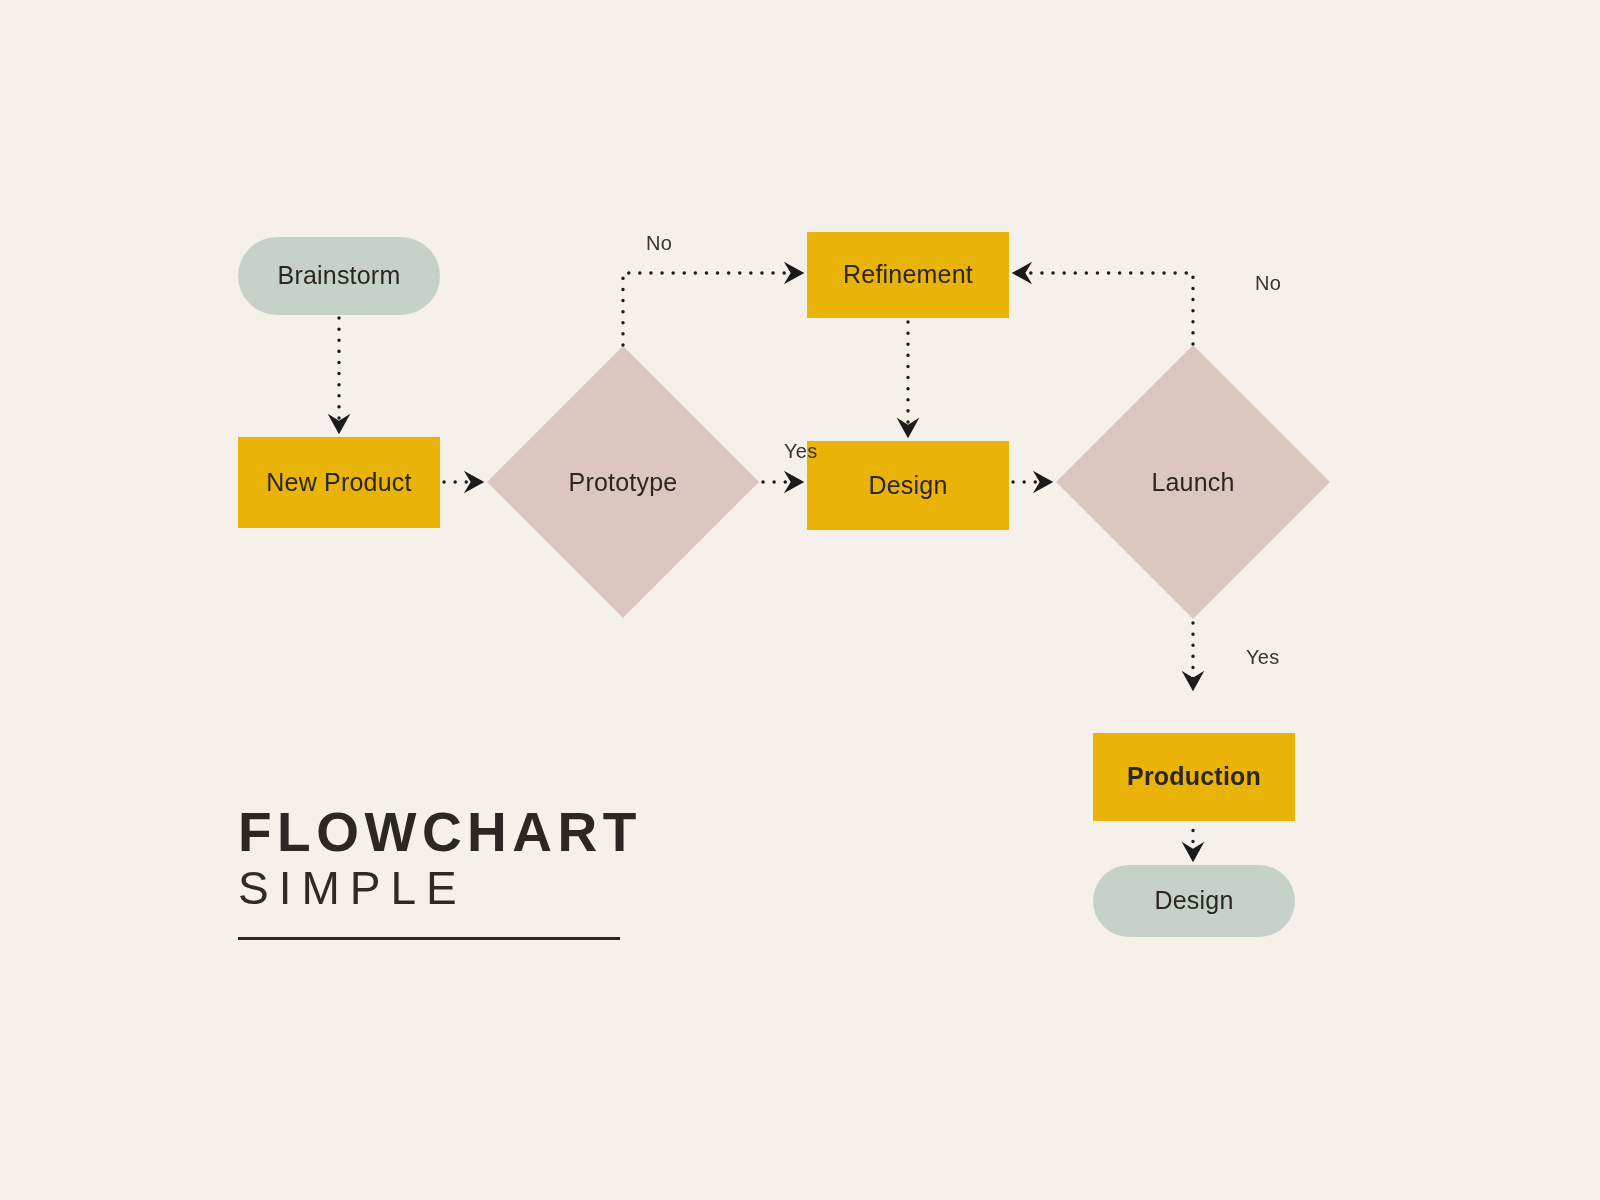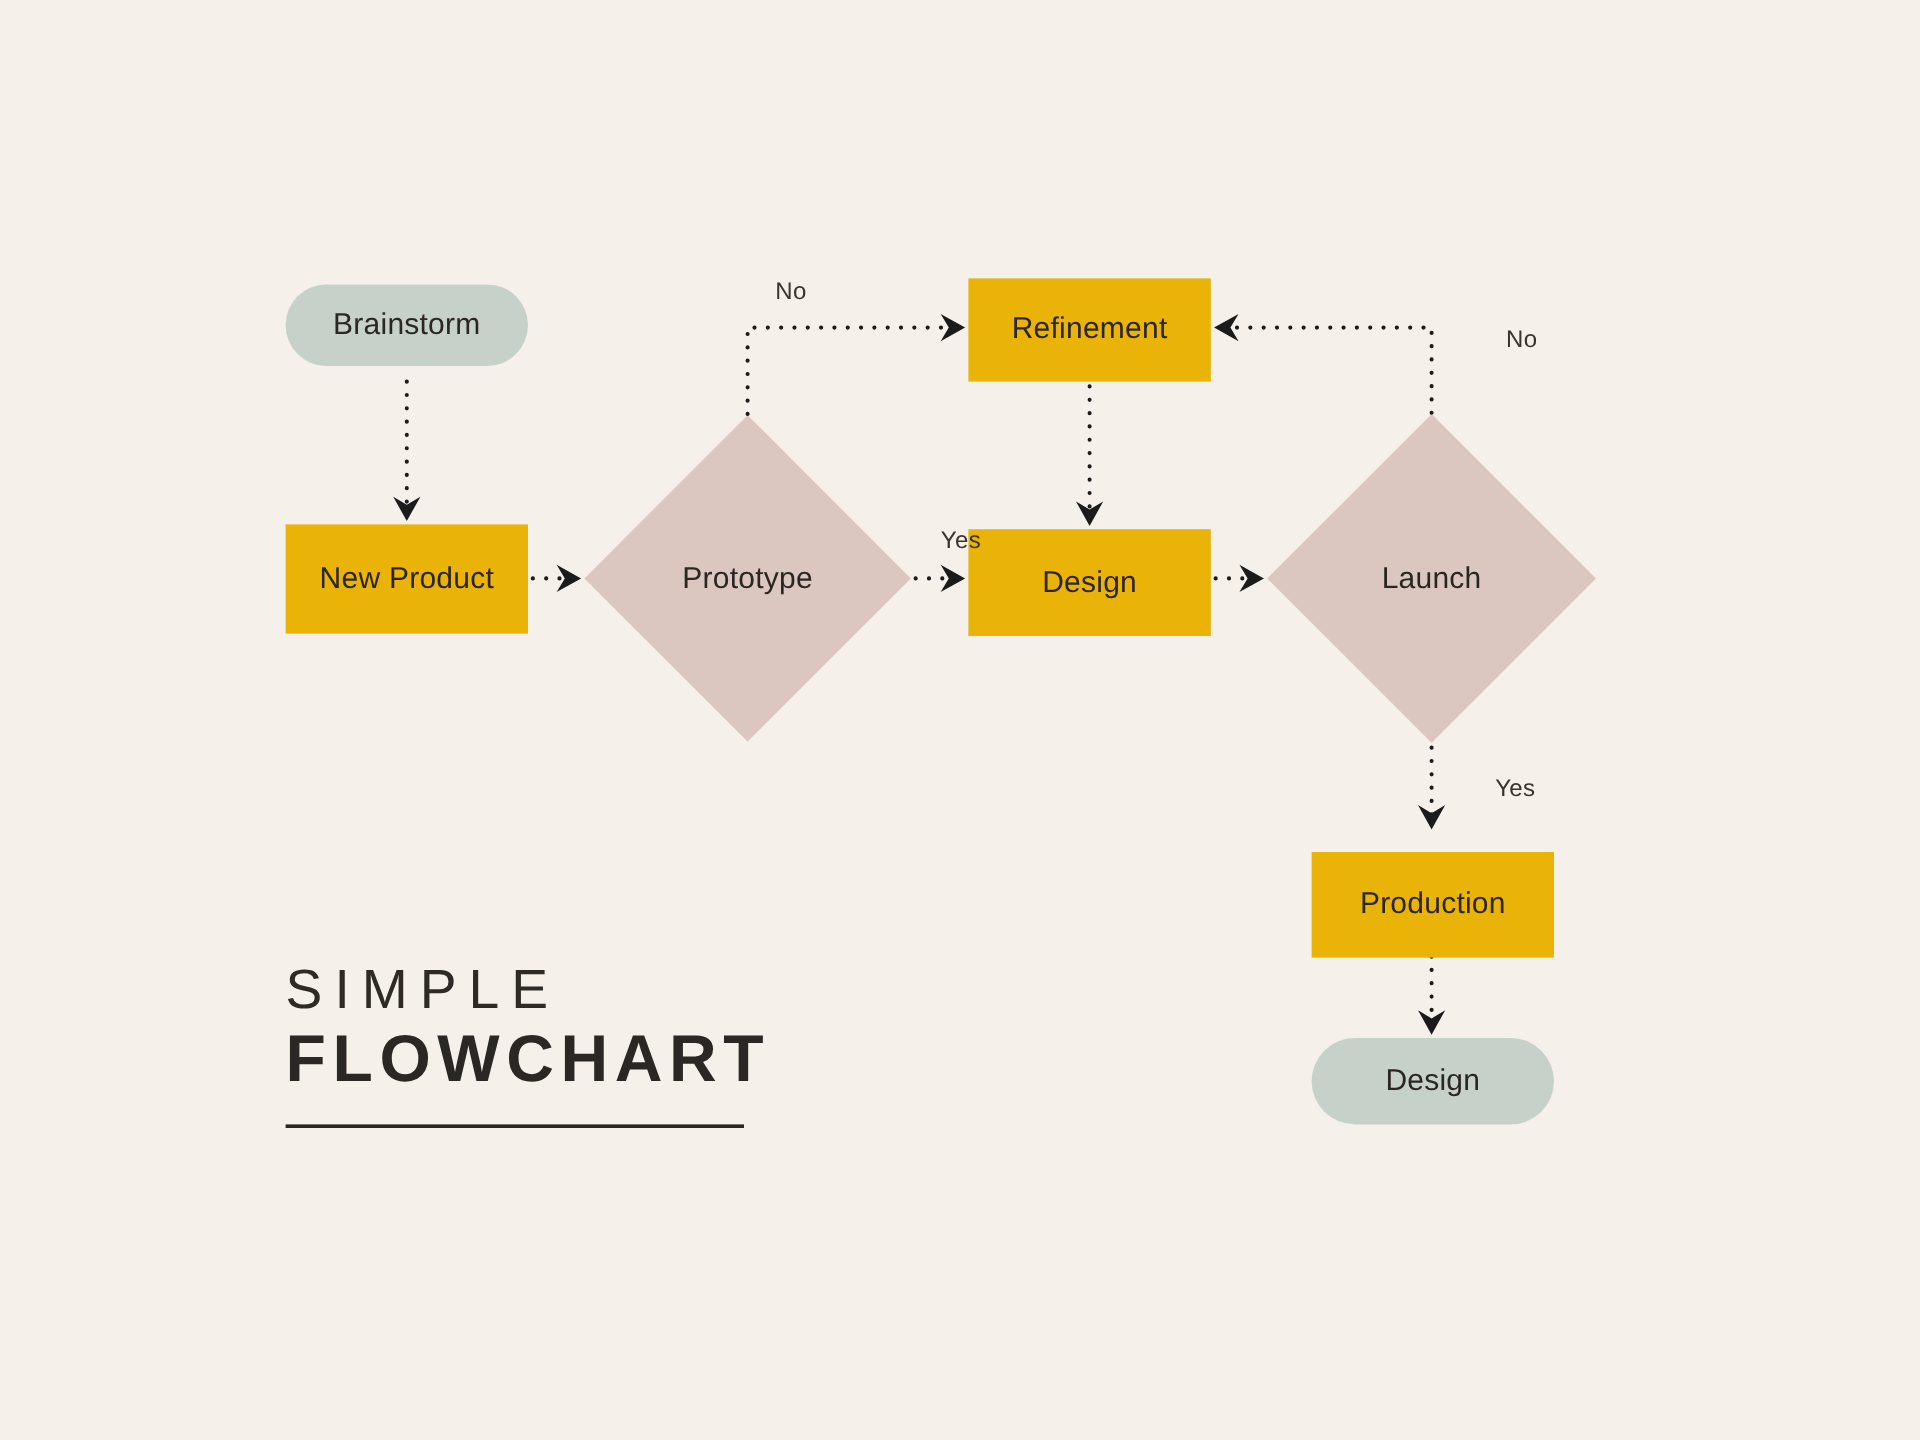--- a/index.html
+++ b/index.html
@@ -105,21 +105,21 @@
     <path d="M 623 345 L 623 273 L 802 273"></path>
     <path d="M 763 482 L 802 482"></path>
     <path d="M 908 322 L 908 436"></path>
     <path d="M 1013 482 L 1051 482"></path>
     <path d="M 1193 344 L 1193 273 L 1014 273"></path>
     <path d="M 1193 623 L 1193 689"></path>
     <path d="M 1193 786 L 1193 860"></path>
   </g>
 </svg>
 
-<div class="node node-terminator" style="left:238px; top:237px; width:202px; height:68px;">
+<div class="node node-terminator" style="left:238px; top:237px; width:202px; height:78px;">
   <span>Brainstorm</span>
 </div>
 
 <div class="node node-process" style="left:238px; top:437px; width:202px; height:91px;">
   <span>New Product</span>
 </div>
 
 <div class="node-decision-label" style="left:487px; top:447px; width:272px; height:70px;">
   <span>Prototype</span>
 </div>
@@ -129,30 +129,30 @@
 </div>
 
 <div class="node node-process" style="left:807px; top:441px; width:202px; height:89px;">
   <span>Design</span>
 </div>
 
 <div class="node-decision-label" style="left:1056px; top:447px; width:274px; height:70px;">
   <span>Launch</span>
 </div>
 
-<div class="node node-process" style="left:1093px; top:710px; width:202px; height:88px;">
+<div class="node node-process" style="left:1093px; top:733px; width:202px; height:88px;font-weight:bold;">
   <span>Production</span>
 </div>
 
 <div class="node node-terminator" style="left:1093px; top:865px; width:202px; height:72px;">
   <span>Design</span>
 </div>
 
 <div class="edge-label" style="left:622px; top:232px;">No</div>
 <div class="edge-label" style="left:760px; top:440px;">Yes</div>
 <div class="edge-label" style="left:1231px; top:272px;">No</div>
 <div class="edge-label" style="left:1222px; top:646px;">Yes</div>
 
 <div id="title-block">
+  <div id="title-line2">FLOWCHART</div>
   <div id="title-line1">SIMPLE</div>
-  <div id="title-line2">FLOWCHART</div>
   <div id="title-rule"></div>
 </div>
 
 </body></html>

